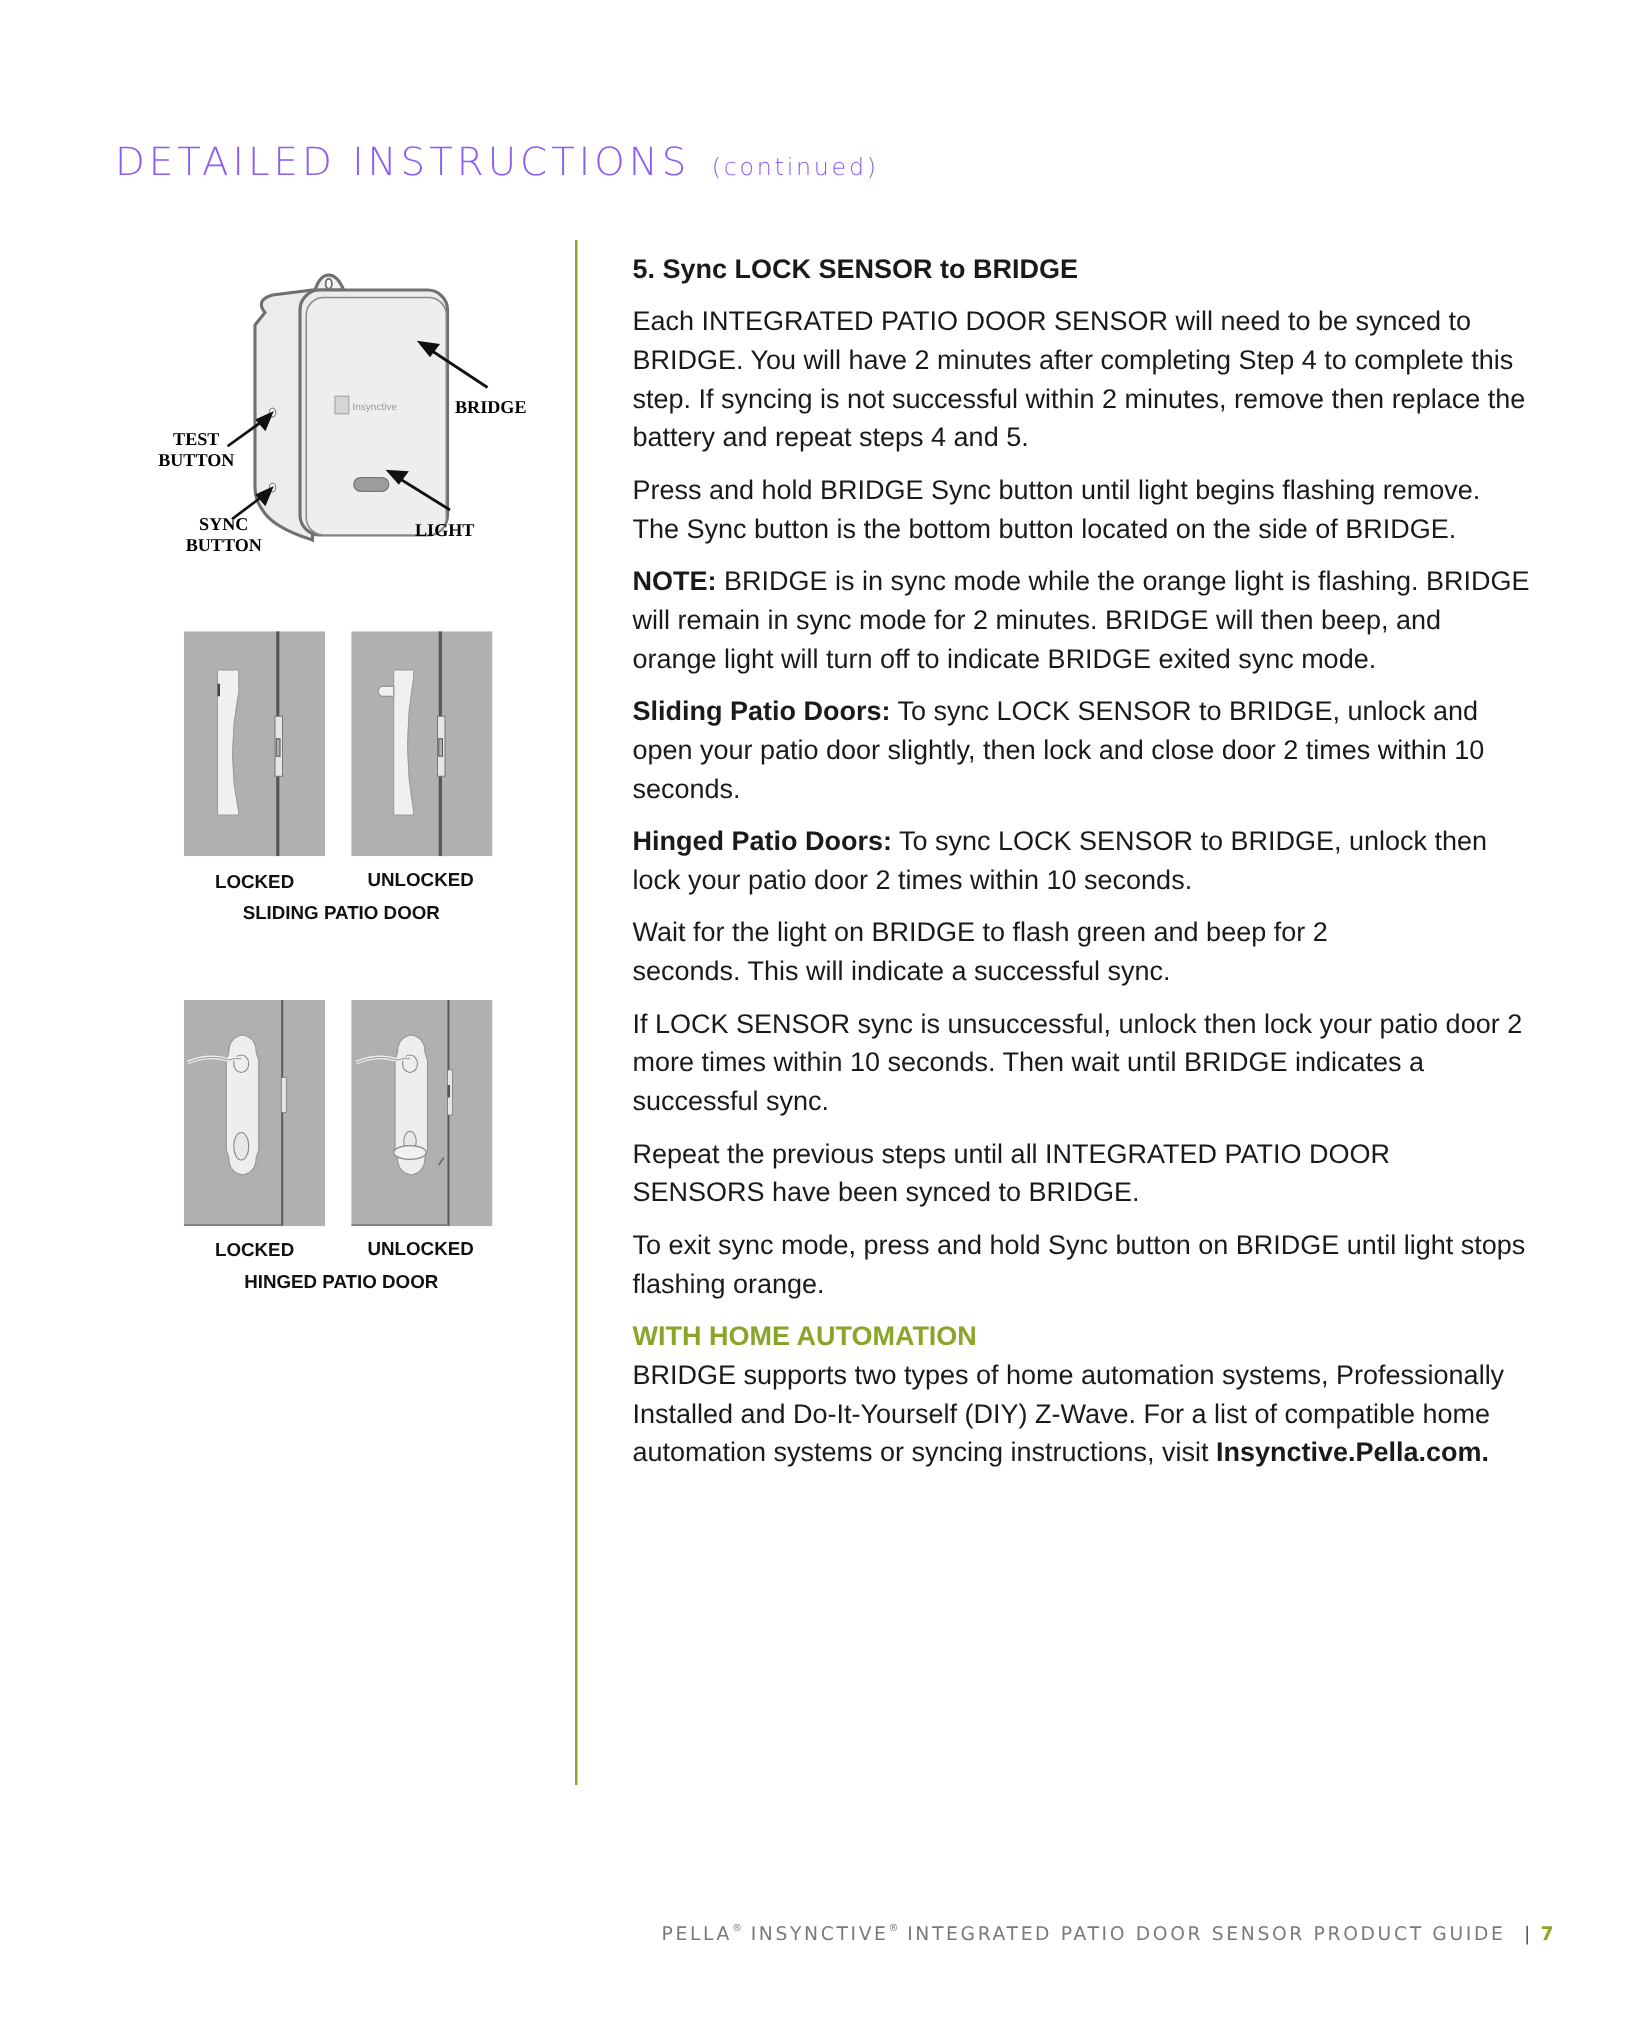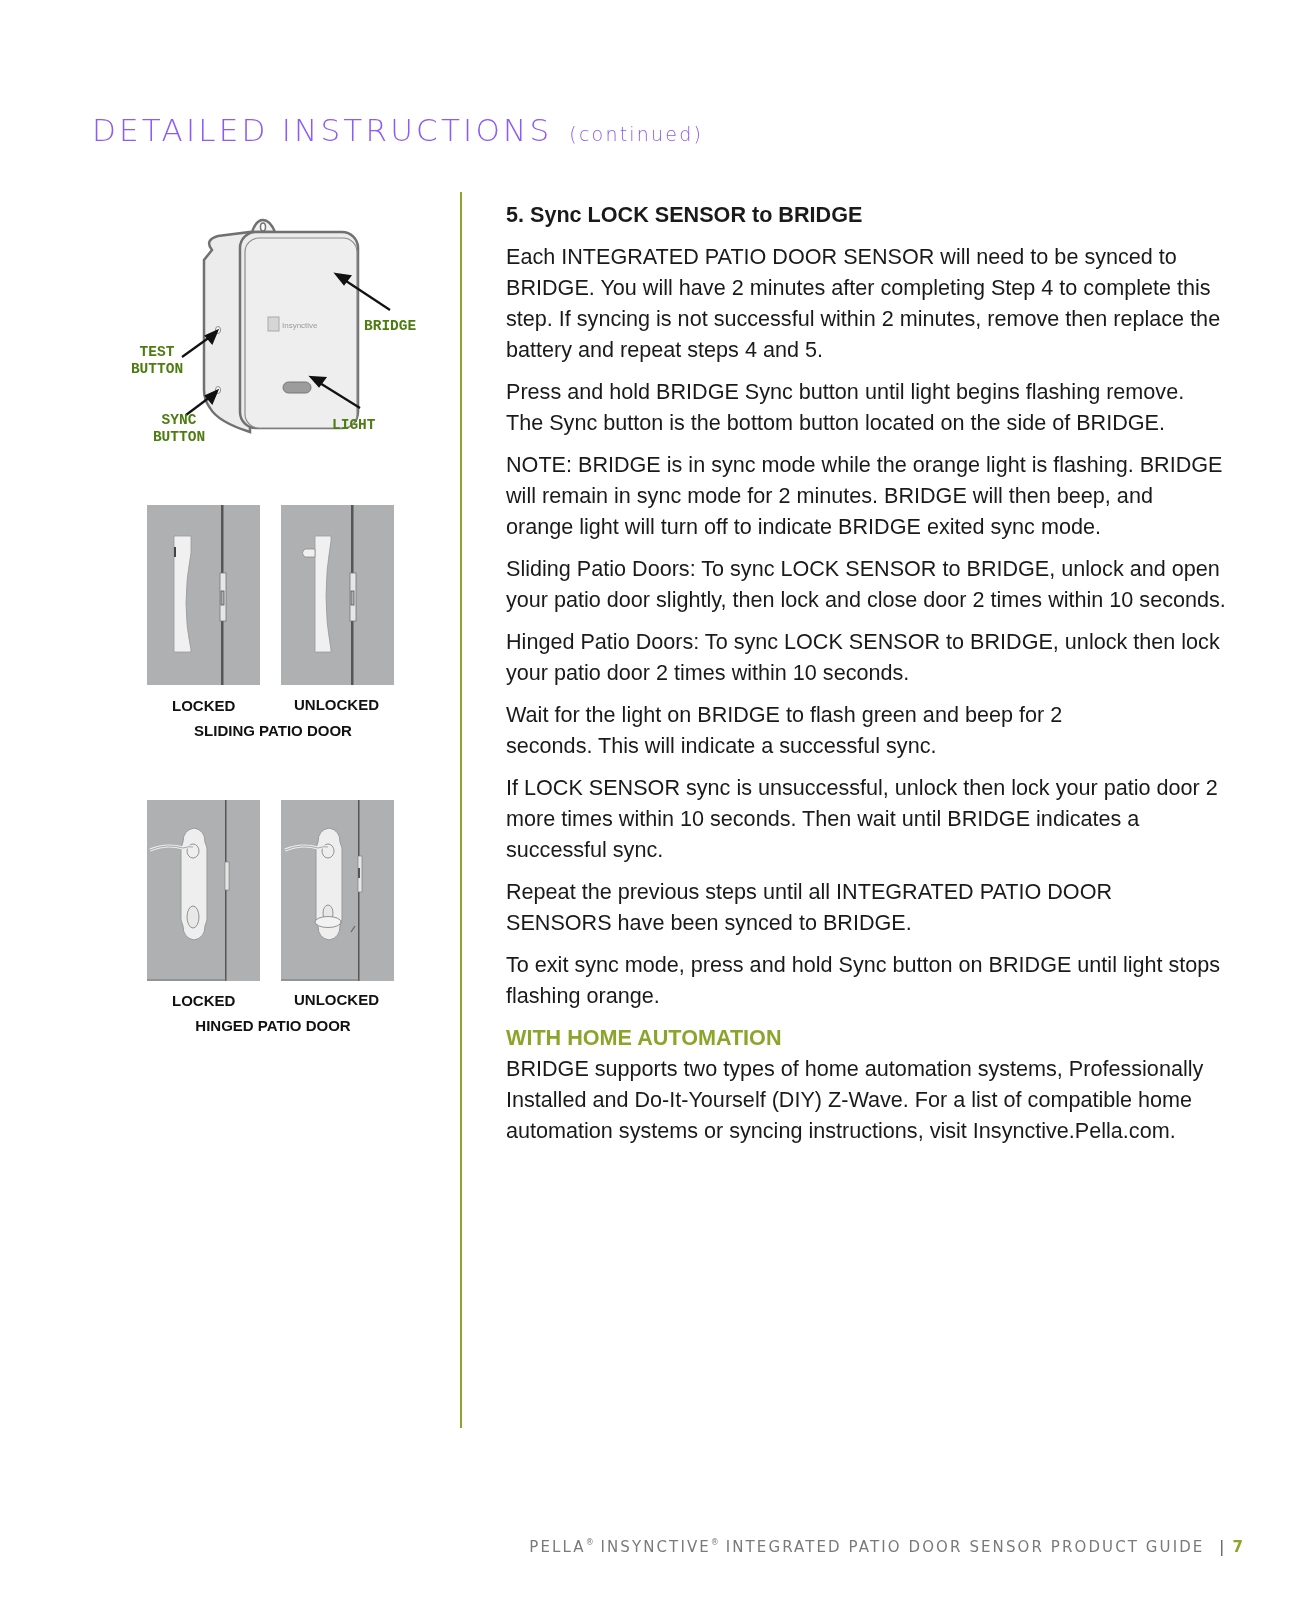--- a/index.html
+++ b/index.html
@@ -13,36 +13,36 @@
   }
   .page-title .cont { font-size: 19px; letter-spacing: 2.2px; margin-left: 4px; }
 
   .divider {
     position: absolute; left: 460px; top: 192px; width: 2px; height: 1236px;
     background: #8ba52b;
   }
 
   .left-col { position: absolute; left: 0; top: 0; width: 460px; height: 1100px; }
   .callout {
-    position: absolute; font-family: Liberation Mono, monospace; font-weight: bold;
-    font-size: 14.5px; line-height: 16.5px; color: #4d7c0f; text-align: center; white-space: nowrap;
+    position: absolute; font-family: Liberation Serif, serif; font-weight: bold;
+    font-size: 14.5px; line-height: 16.5px; color: #000000; text-align: center; white-space: nowrap;
   }
   .fig-label {
     position: absolute; font-family: "Liberation Sans", sans-serif; font-weight: bold;
     font-size: 15px; color: #111; white-space: nowrap;
   }
   .fig-caption { text-align: center; width: 260px; }
 
   .right-col {
     position: absolute; left: 506px; top: 199px; width: 720px;
     font-size: 21.6px; line-height: 31px; color: #1a1a1a;
   }
   .right-col h2 { font-size: 21.6px; font-weight: bold; line-height: 31px; margin-bottom: 11px; }
   .right-col p { margin-bottom: 11px; }
-  .right-col p b { font-weight: normal; text-align: center; }
+  .right-col p b { font-weight: bold; text-align: center; }
   .right-col h3 {
     font-size: 21.6px; font-weight: bold; color: #8ba52b; line-height: 31px;
     margin-top: 8px;
   }
   .right-col .ha p { margin-bottom: 0; }
 
   .footer {
     position: absolute; right: 68px; top: 1538px; white-space: nowrap;
     font-family: "DejaVu Sans", sans-serif; font-size: 15px; letter-spacing: 2.1px;
     color: #7a7a7a;

